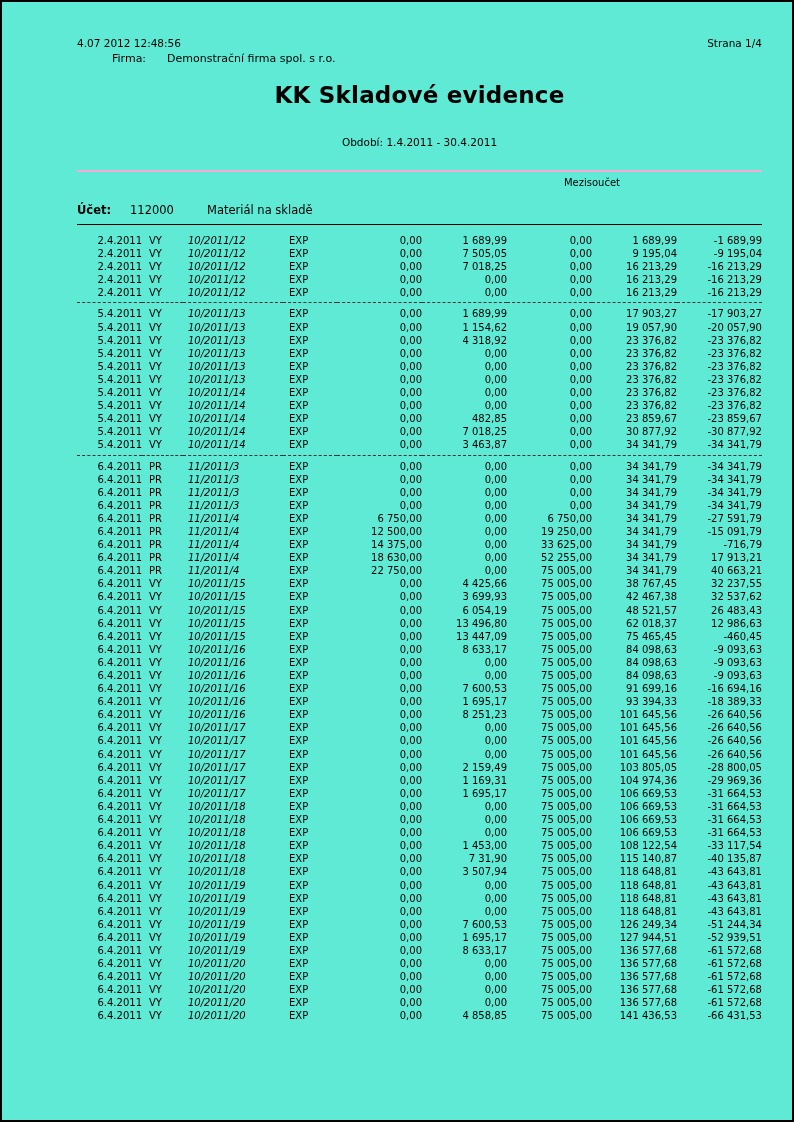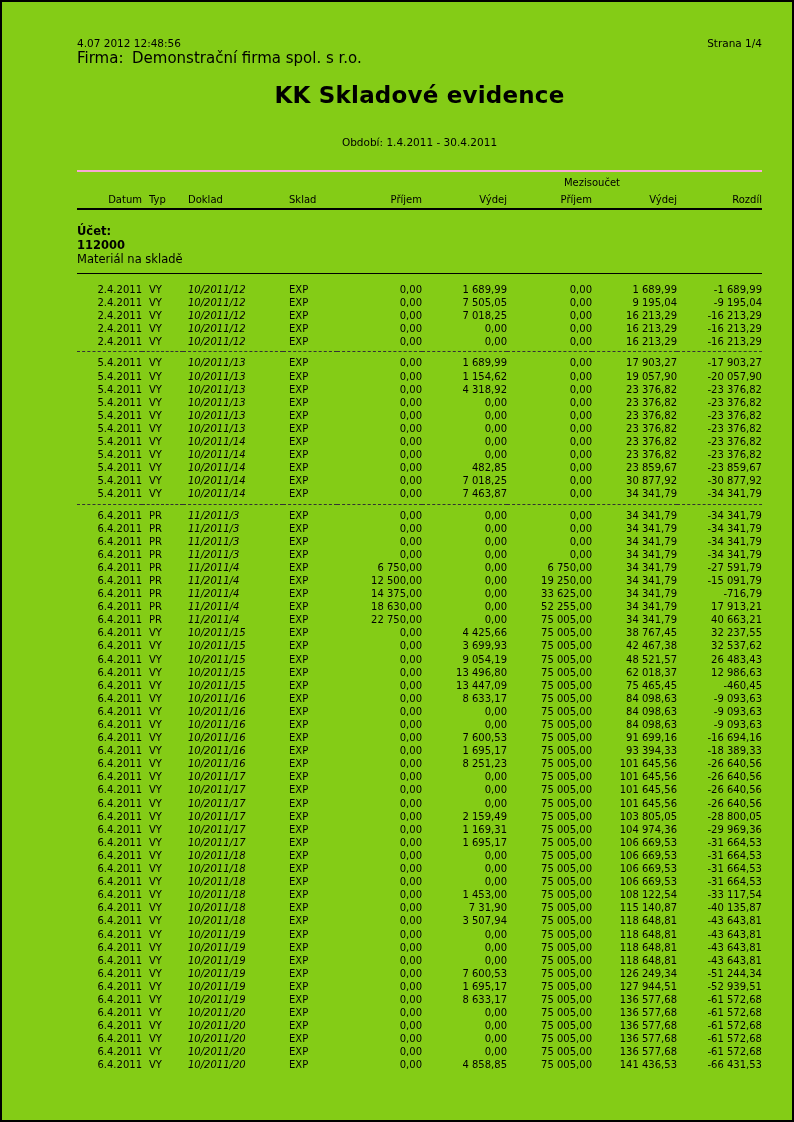--- a/index.html
+++ b/index.html
@@ -1,44 +1,44 @@
 <!DOCTYPE html>
 <html><head>
 <meta charset="utf-8">
 <style>
   html,body{margin:0;padding:0;background:#e8e8e8;}
   .sheet{
     box-sizing:border-box;
     width:794px;height:1122px;
-    background:#84cc16;
+    background:#5eead4;
     border:2px solid #000;
     font-family:"DejaVu Sans","Liberation Sans",sans-serif;
     color:#000;
     position:relative;
     overflow:hidden;
   }
   .inner{padding:34px 34px 0 75px;width:685px;}
   .meta-row{display:flex;justify-content:space-between;font-size:10.5px;line-height:15px;}
-  .firm-row{display:flex;font-size:15px;line-height:15px;}
+  .firm-row{display:flex;font-size:11px;line-height:15px;margin-left:35px;}
   .firm-label{width:55px;}
   .title{text-align:center;font-size:23px;font-weight:bold;margin:16px 0 0 0;letter-spacing:0.2px;}
   .period{text-align:center;font-size:10.5px;margin-top:28px;}
   .tablezone{margin-top:22px;}
   table{border-collapse:collapse;table-layout:fixed;width:685px;}
   col.w0{width:65px;}col.w1{width:41px;}col.w2{width:100px;}col.w3{width:54px;}
   col.w4{width:85px;}col.w5{width:85px;}col.w6{width:85px;}col.w7{width:85px;}col.w8{width:85px;}
   thead{border-top:2px solid #f9a8d4;}
   th{font-weight:normal;font-size:10px;padding:0;}
   tr.grp-hdr th{height:14px;padding-top:3px;text-align:center;}
   tr.col-hdr th{height:16px;border-bottom:2px solid #000;vertical-align:bottom;padding-bottom:3px;}
   .ta-r{text-align:right;}
   .ta-l{text-align:left;}
-  .account{display:flex;align-items:baseline;margin-top:14px;border-bottom:1px solid #000;padding-bottom:7px;font-size:11.5px;flex-direction:column;}
+  .account{display:flex;align-items:baseline;margin-top:14px;border-bottom:1px solid #000;padding-bottom:7px;font-size:11.5px;}
   .acc-label{font-weight:bold;width:53px;}
-  .acc-number{font-weight:bold;width:77px;}
+  .acc-number{font-weight:normal;width:77px;}
   .acc-name{}
   table.data{margin-top:9px;}
   td{font-size:10px;line-height:13.1px;padding:0;white-space:nowrap;overflow:hidden;}
   td.c0{text-align:right;}
   td.c1{text-align:left;padding-left:7px;}
   td.c2{text-align:left;padding-left:5px;font-style:italic;}
   td.c3{text-align:left;padding-left:6px;}
   td.c4,td.c5,td.c6,td.c7,td.c8{text-align:right;}
   tr.group-end td{border-bottom:1px dashed #333;padding-bottom:3px;}
   tr.group-start td{padding-top:4px;}
@@ -73,31 +73,20 @@
             <col class="w6">
             <col class="w7">
             <col class="w8">
         </colgroup>
         <thead>
           <tr class="grp-hdr">
             <th colspan="6"></th>
             <th colspan="2">Mezisoučet</th>
             <th></th>
           </tr>
-          <tr class="col-hdr">
-            <th class="ta-r">Datum</th>
-            <th class="ta-l" style="padding-left:7px;">Typ</th>
-            <th class="ta-l" style="padding-left:5px;">Doklad</th>
-            <th class="ta-l" style="padding-left:6px;">Sklad</th>
-            <th class="ta-r">Příjem</th>
-            <th class="ta-r">Výdej</th>
-            <th class="ta-r">Příjem</th>
-            <th class="ta-r">Výdej</th>
-            <th class="ta-r">Rozdíl</th>
-          </tr>
         </thead>
       </table>
 
       <div class="account">
         <span class="acc-label">Účet:</span>
         <span class="acc-number">112000</span>
         <span class="acc-name">Materiál na skladě</span>
       </div>
 
       <table class="data">
@@ -277,21 +266,21 @@
               <td class="c6">0,00</td>
               <td class="c7">30 877,92</td>
               <td class="c8">-30 877,92</td>
             </tr>
             <tr class="group-end">
               <td class="c0">5.4.2011</td>
               <td class="c1">VY</td>
               <td class="c2">10/2011/14</td>
               <td class="c3">EXP</td>
               <td class="c4">0,00</td>
-              <td class="c5">7 463,87</td>
+              <td class="c5">3 463,87</td>
               <td class="c6">0,00</td>
               <td class="c7">34 341,79</td>
               <td class="c8">-34 341,79</td>
             </tr>
             <tr class="group-start">
               <td class="c0">6.4.2011</td>
               <td class="c1">PR</td>
               <td class="c2">11/2011/3</td>
               <td class="c3">EXP</td>
               <td class="c4">0,00</td>
@@ -409,21 +398,21 @@
               <td class="c6">75 005,00</td>
               <td class="c7">42 467,38</td>
               <td class="c8">32 537,62</td>
             </tr>
             <tr>
               <td class="c0">6.4.2011</td>
               <td class="c1">VY</td>
               <td class="c2">10/2011/15</td>
               <td class="c3">EXP</td>
               <td class="c4">0,00</td>
-              <td class="c5">9 054,19</td>
+              <td class="c5">6 054,19</td>
               <td class="c6">75 005,00</td>
               <td class="c7">48 521,57</td>
               <td class="c8">26 483,43</td>
             </tr>
             <tr>
               <td class="c0">6.4.2011</td>
               <td class="c1">VY</td>
               <td class="c2">10/2011/15</td>
               <td class="c3">EXP</td>
               <td class="c4">0,00</td>

